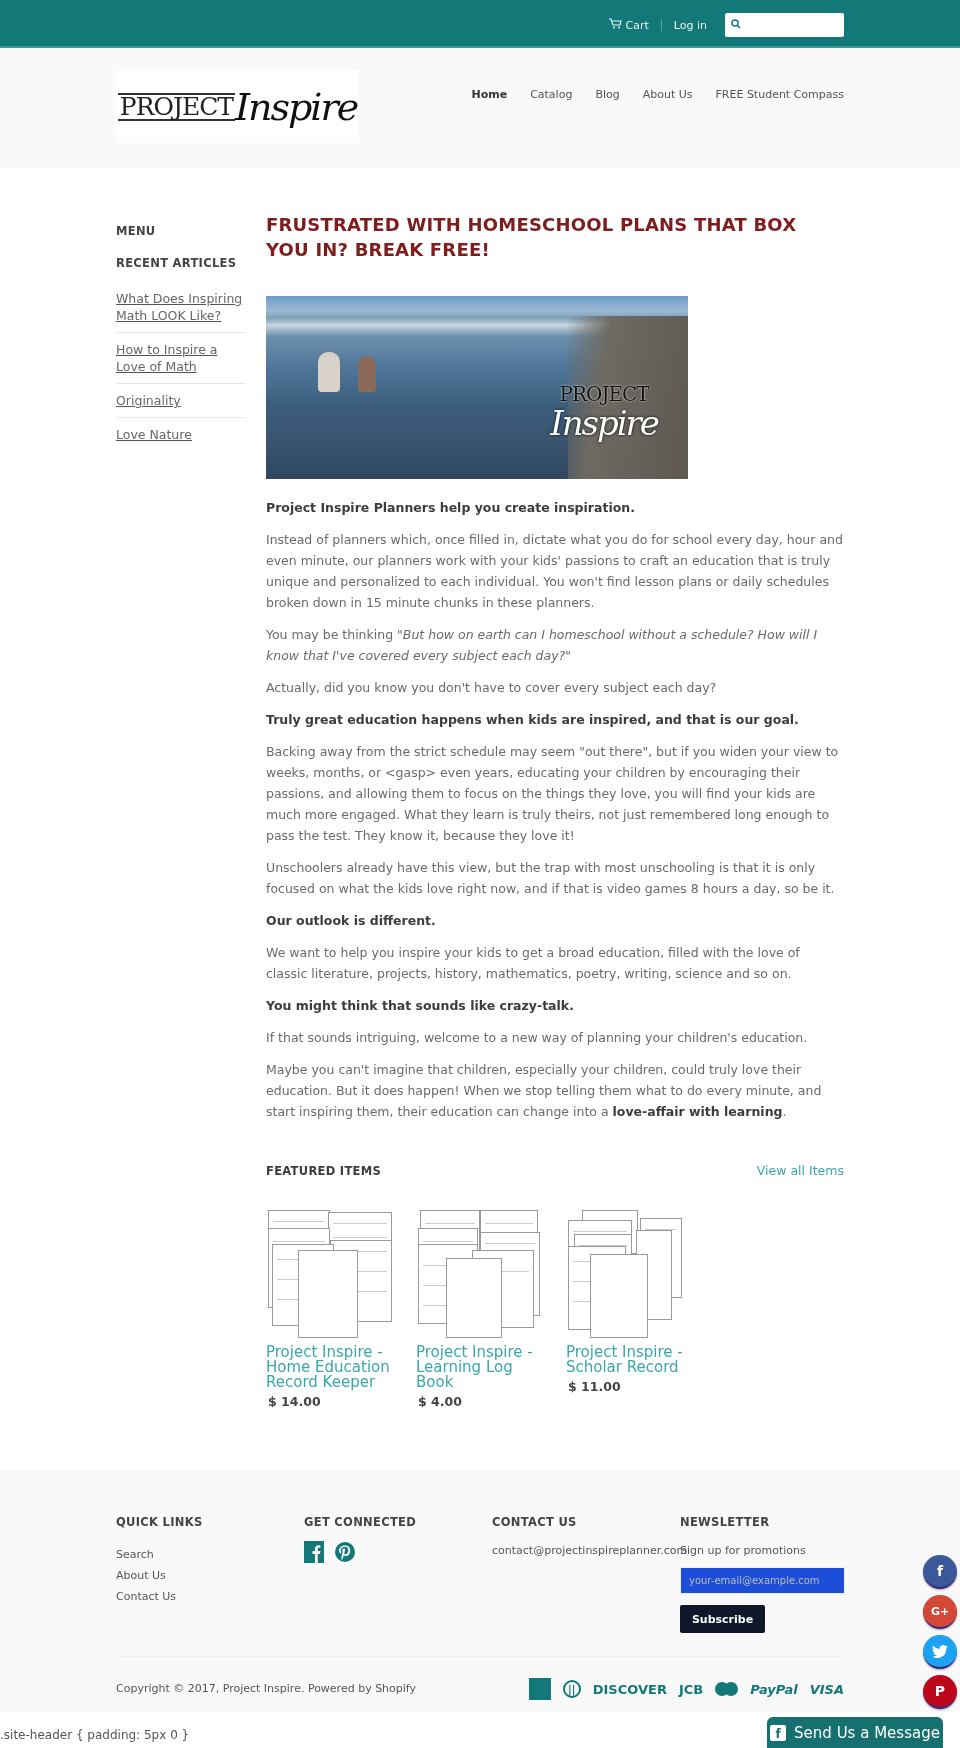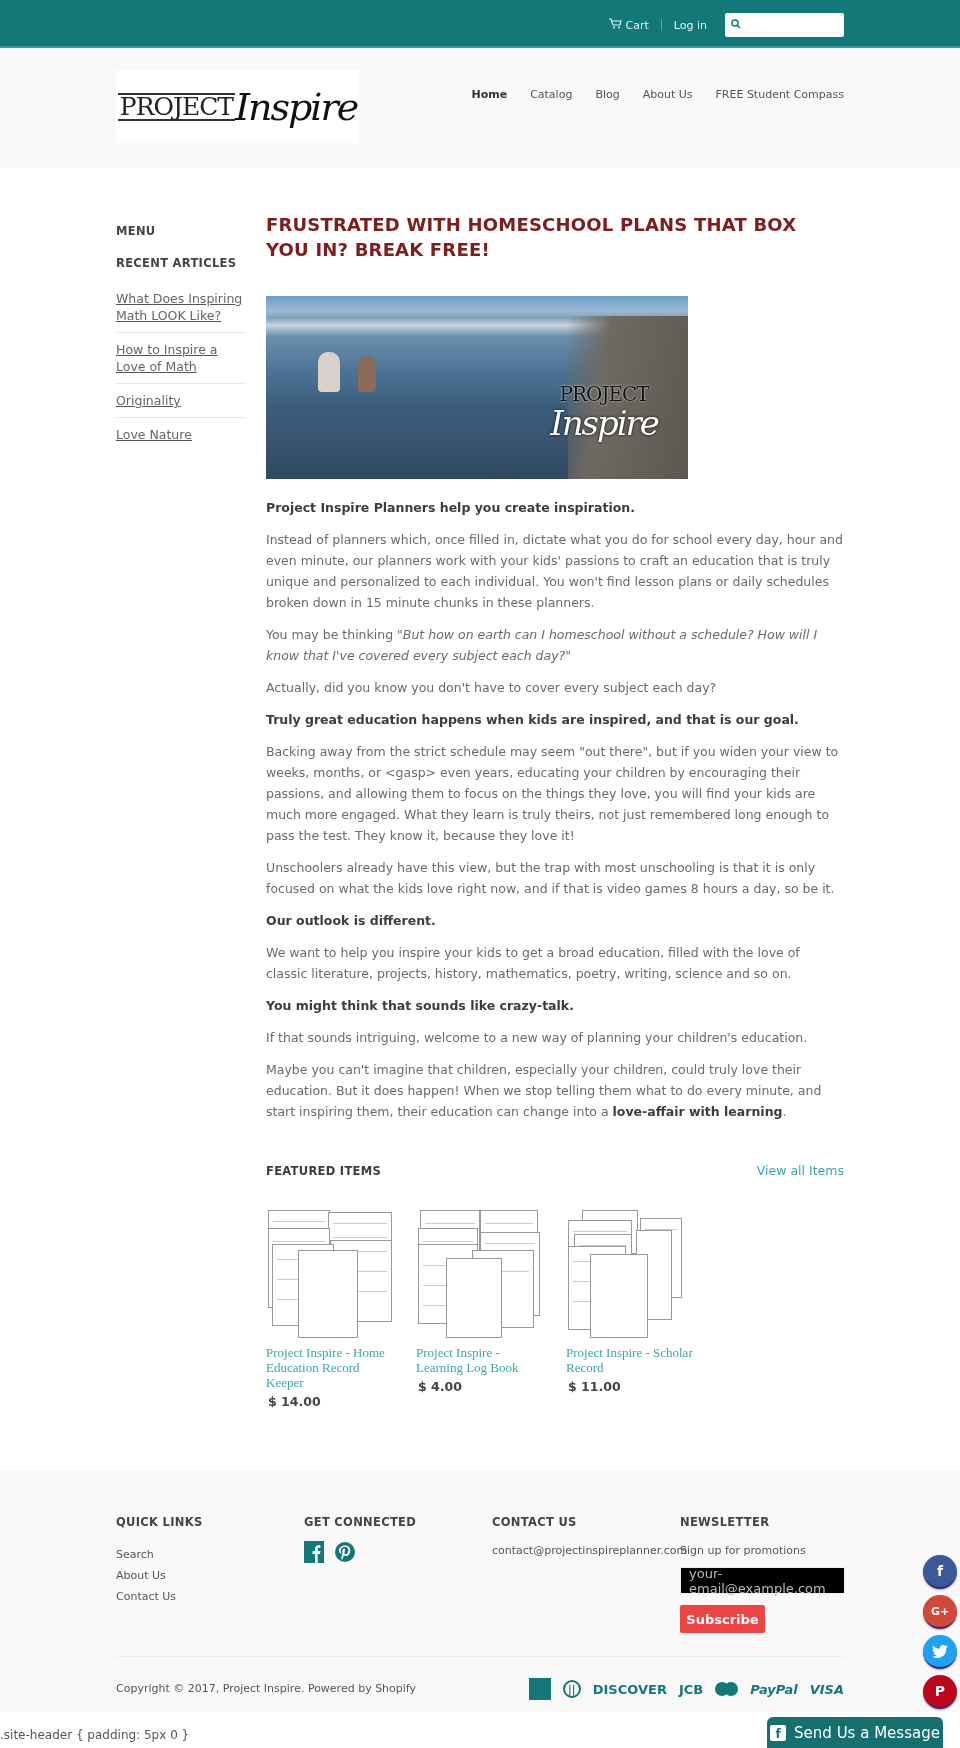--- a/index.html
+++ b/index.html
@@ -55,34 +55,34 @@
     .body-text b { color: #3c3c3c; }
 
     .featured { margin-top: 42px; position: relative; }
     .featured h4 { font-size: 11.5px; font-weight: bold; color: #3c3c3c; letter-spacing: 0.3px; }
     .featured .view-all { position: absolute; right: 0; top: -1px; font-size: 12.5px; color: #3aa7a7; }
     .products { display: flex; gap: 22px; margin-top: 32px; }
     .product { width: 128px; }
     .product .thumb { width: 128px; height: 128px; position: relative; }
     .sheet { position: absolute; background: #fff; border: 1px solid #999; }
     .sheet .ln { position: absolute; left: 4px; right: 4px; height: 1px; background: #ccc; }
-    .product .name { margin-top: 7px; font-size: 13px; line-height: 15px; color: #3aa7a7; font-family: Liberation Serif, serif; }
+    .product .name { margin-top: 7px; font-size: 15px; line-height: 15px; color: #3aa7a7; }
     .product .price { margin-top: 4px; font-size: 12.5px; font-weight: bold; color: #444; padding-left: 2px; }
 
     
     .footer { position: absolute; left: 0; top: 1470px; width: 960px; height: 242px; background: #f9f9f9; }
     .footer .wrap { width: 728px; margin: 0 auto; position: relative; height: 242px; }
     .fcol { position: absolute; top: 45px; }
     .fcol h4 { font-size: 11.5px; font-weight: bold; color: #444; letter-spacing: 0.3px; }
     .fcol .links { margin-top: 15px; }
     .fcol .links a { display: block; font-size: 11px; color: #555; line-height: 21px; }
     .fcol .txt { margin-top: 15px; font-size: 11px; color: #555; }
     .social-ic { margin-top: 12px; display: flex; gap: 10px; }
-    .email-in { margin-top: 10px; width: 165px; height: 27px; background: #000000; border: 1px solid #eee; font-size: 13px; color: #bbb; padding-left: 8px; display: flex; align-items: center; }
-    .sub-btn { margin-top: 11px; width: 85px; height: 28px; background: #ef4444; color: #fff; font-size: 13px; font-weight: bold; border-radius: 2px; display: flex; align-items: center; justify-content: center; }
+    .email-in { margin-top: 10px; width: 165px; height: 27px; background: #1d4ed8; border: 1px solid #eee; font-size: 10px; color: #bbb; padding-left: 8px; display: flex; align-items: center; }
+    .sub-btn { margin-top: 11px; width: 85px; height: 28px; background: #0f172a; color: #fff; font-size: 11px; font-weight: bold; border-radius: 2px; display: flex; align-items: center; justify-content: center; }
     .fdivider { position: absolute; left: 0; right: 0; top: 186px; height: 1px; background: #eeeeee; }
     .copyright { position: absolute; left: 0; top: 212px; font-size: 11px; color: #555; }
     .payments { position: absolute; right: 0; top: 208px; display: flex; align-items: center; gap: 12px; color: #137878; font-weight: bold; font-size: 13px; }
 
     
     .float-social { position: absolute; right: 3px; top: 1555px; display: flex; flex-direction: column; gap: 6px; }
     .fs { width: 34px; height: 34px; border-radius: 50%; color: #fff; display: flex; align-items: center; justify-content: center; font-weight: bold; font-size: 14px; box-shadow: 0 1px 2px rgba(0,0,0,.35); border-bottom: 2px solid #3a2a7a; }
 
     .msg-btn { position: absolute; right: 17px; top: 1717px; width: 176px; height: 31px; background: #16706f; border-radius: 6px 6px 0 0; color: #fff; font-size: 15px; display: flex; align-items: center; justify-content: center; gap: 8px; }
     .msg-btn .fb { width: 16px; height: 16px; background: #fff; color: #16706f; font-weight: bold; font-size: 12px; display: flex; align-items: flex-end; justify-content: center; border-radius: 2px; }

